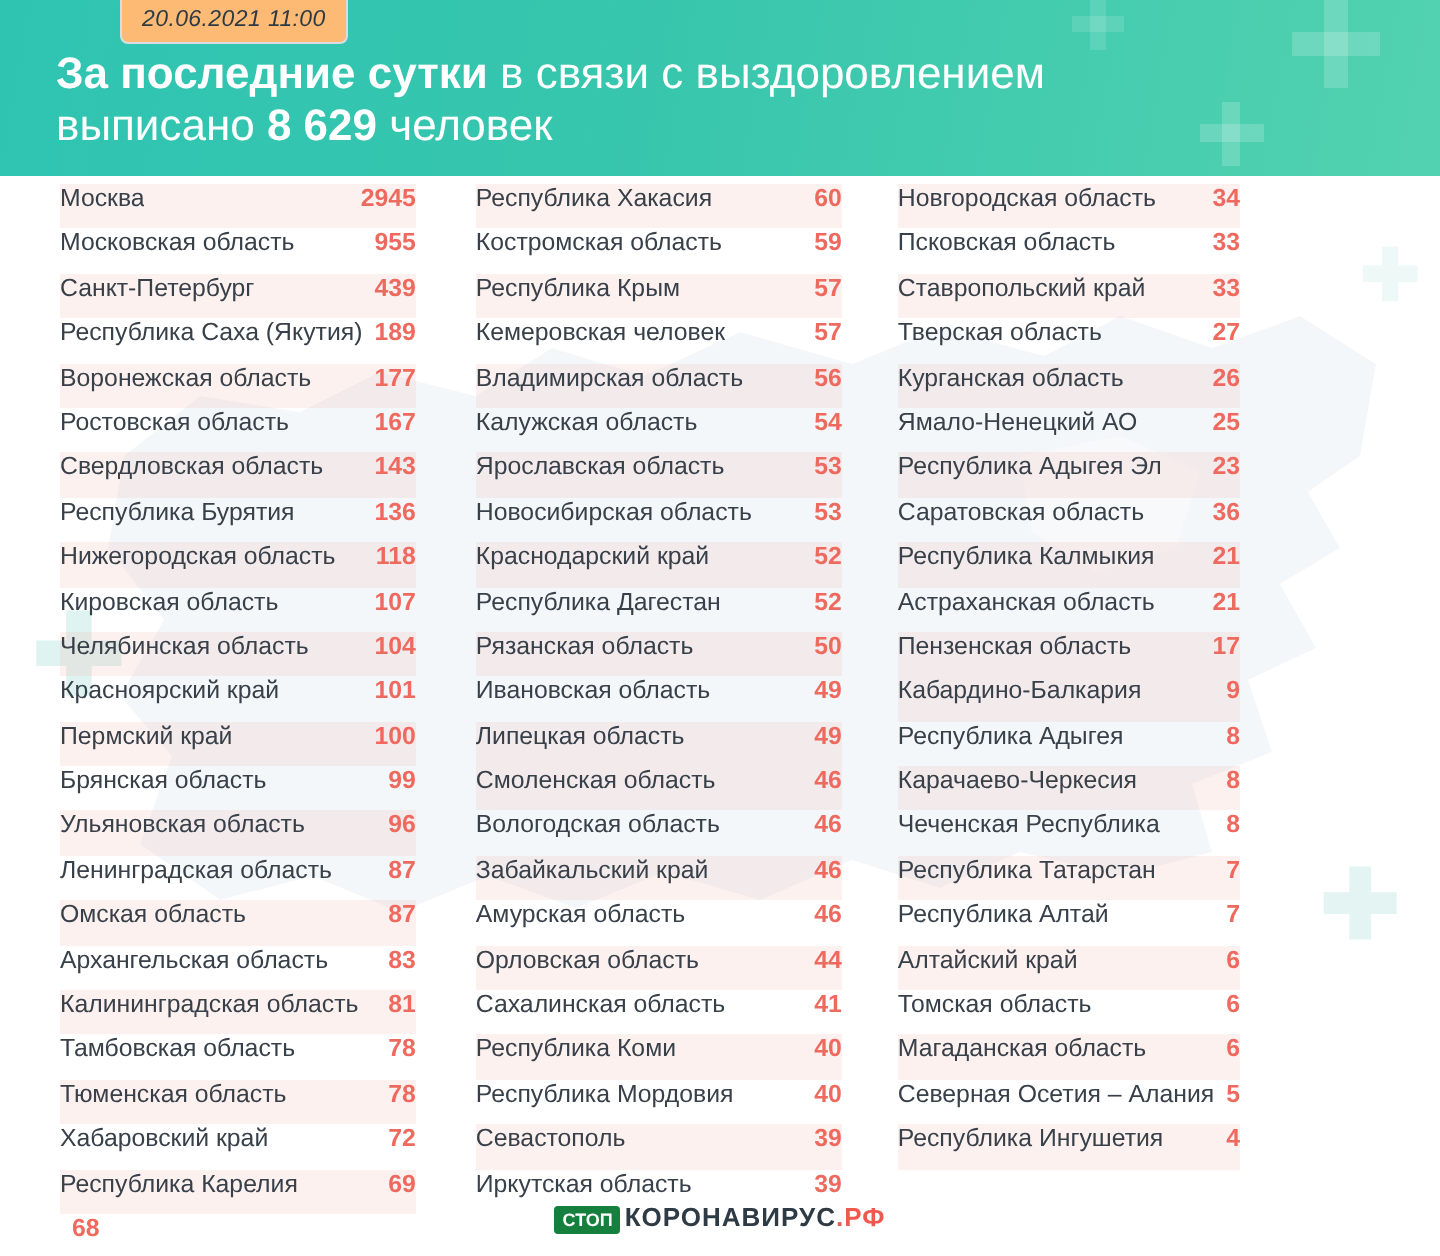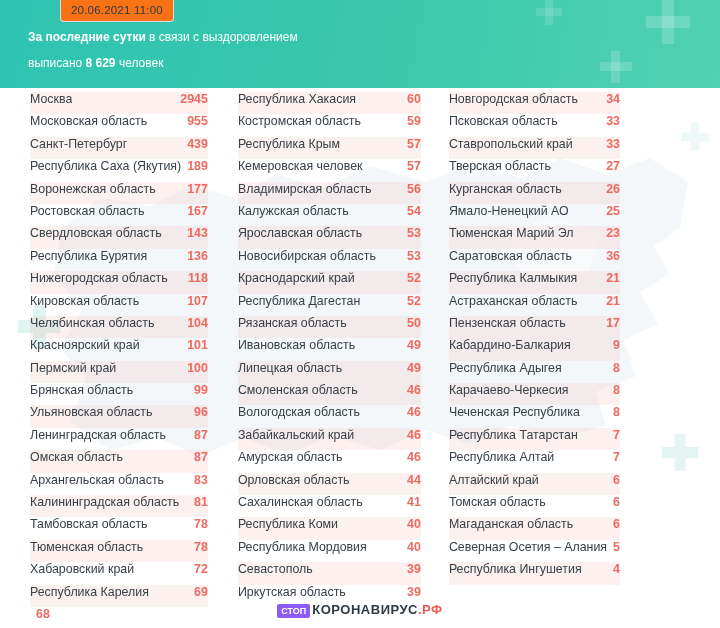--- a/index.html
+++ b/index.html
@@ -53,39 +53,40 @@
     overflow: hidden;
   }
   .cross-h { position: absolute; background: rgba(255,255,255,0.18); }
   .cross-v { position: absolute; background: rgba(255,255,255,0.18); }
 
   
   .date-chip {
     position: absolute;
     top: 0;
     left: 60px;
-    background: #f97316;
+    background: #fdba74;
     border: 1px solid #d9dde2;
     border-top: none;
     border-radius: 0 0 4px 4px;
     padding: 4px 10px 5px 10px;
     font-size: 11.5px;
     color: #2e3a44;
     letter-spacing: 0.2px;
     z-index: 5;
+    font-style: italic;
   }
 
   
   .headline {
     position: absolute;
     top: 24px;
     left: 28px;
     width: 620px;
     color: #ffffff;
-    font-size: 12px;
+    font-size: 22px;
     line-height: 26px;
     z-index: 4;
   }
   .headline .hl { font-weight: bold; }
   .headline .reg { font-weight: normal; }
 
   
   .columns {
     position: absolute;
     top: 92px;
@@ -133,21 +134,21 @@
   }
   .logo {
     display: inline-block;
     font-size: 13px;
     font-weight: bold;
     letter-spacing: 0.5px;
     color: #2e3a44;
   }
   .logo .stop {
     display: inline-block;
-    background: #8b5cf6;
+    background: #15803d;
     color: #ffffff;
     font-size: 9px;
     padding: 2px 4px;
     border-radius: 2px;
     vertical-align: middle;
     margin-right: 2px;
     letter-spacing: 0;
   }
   .logo .dom { color: #ee5a4f; }
 </style>
@@ -401,21 +402,21 @@
       </div>
       <div class="row alt">
         <span class="name">Курганская область</span>
         <span class="val">26</span>
       </div>
       <div class="row">
         <span class="name">Ямало-Ненецкий АО</span>
         <span class="val">25</span>
       </div>
       <div class="row alt">
-        <span class="name">Тюменская Марий Эл</span>
+        <span class="name">Республика Адыгея Эл</span>
         <span class="val">23</span>
       </div>
       <div class="row">
         <span class="name">Саратовская область</span>
         <span class="val">36</span>
       </div>
       <div class="row alt">
         <span class="name">Республика Калмыкия</span>
         <span class="val">21</span>
       </div>

